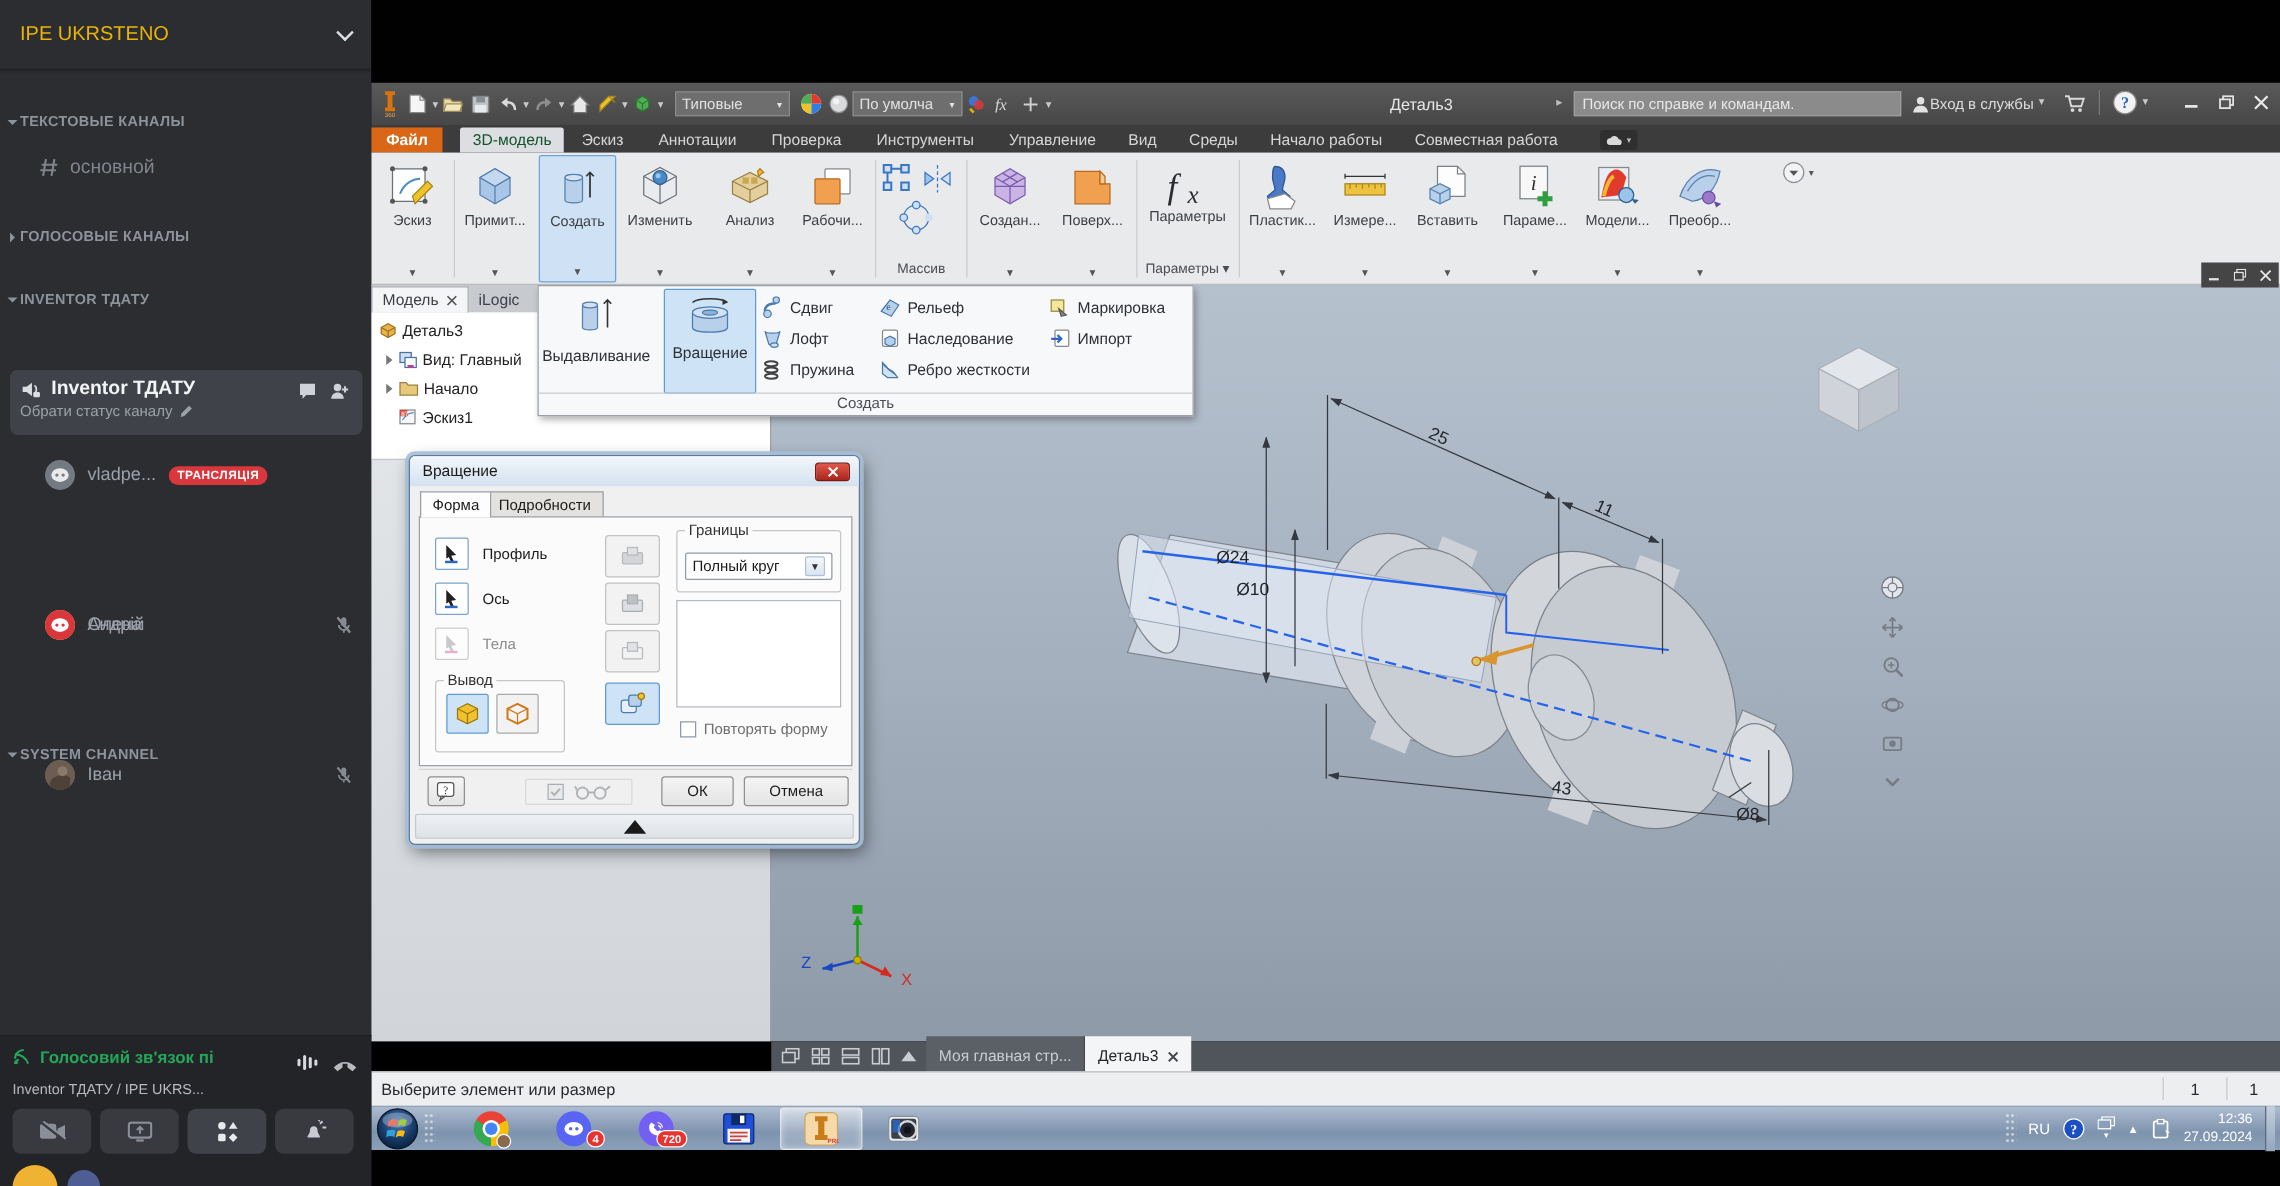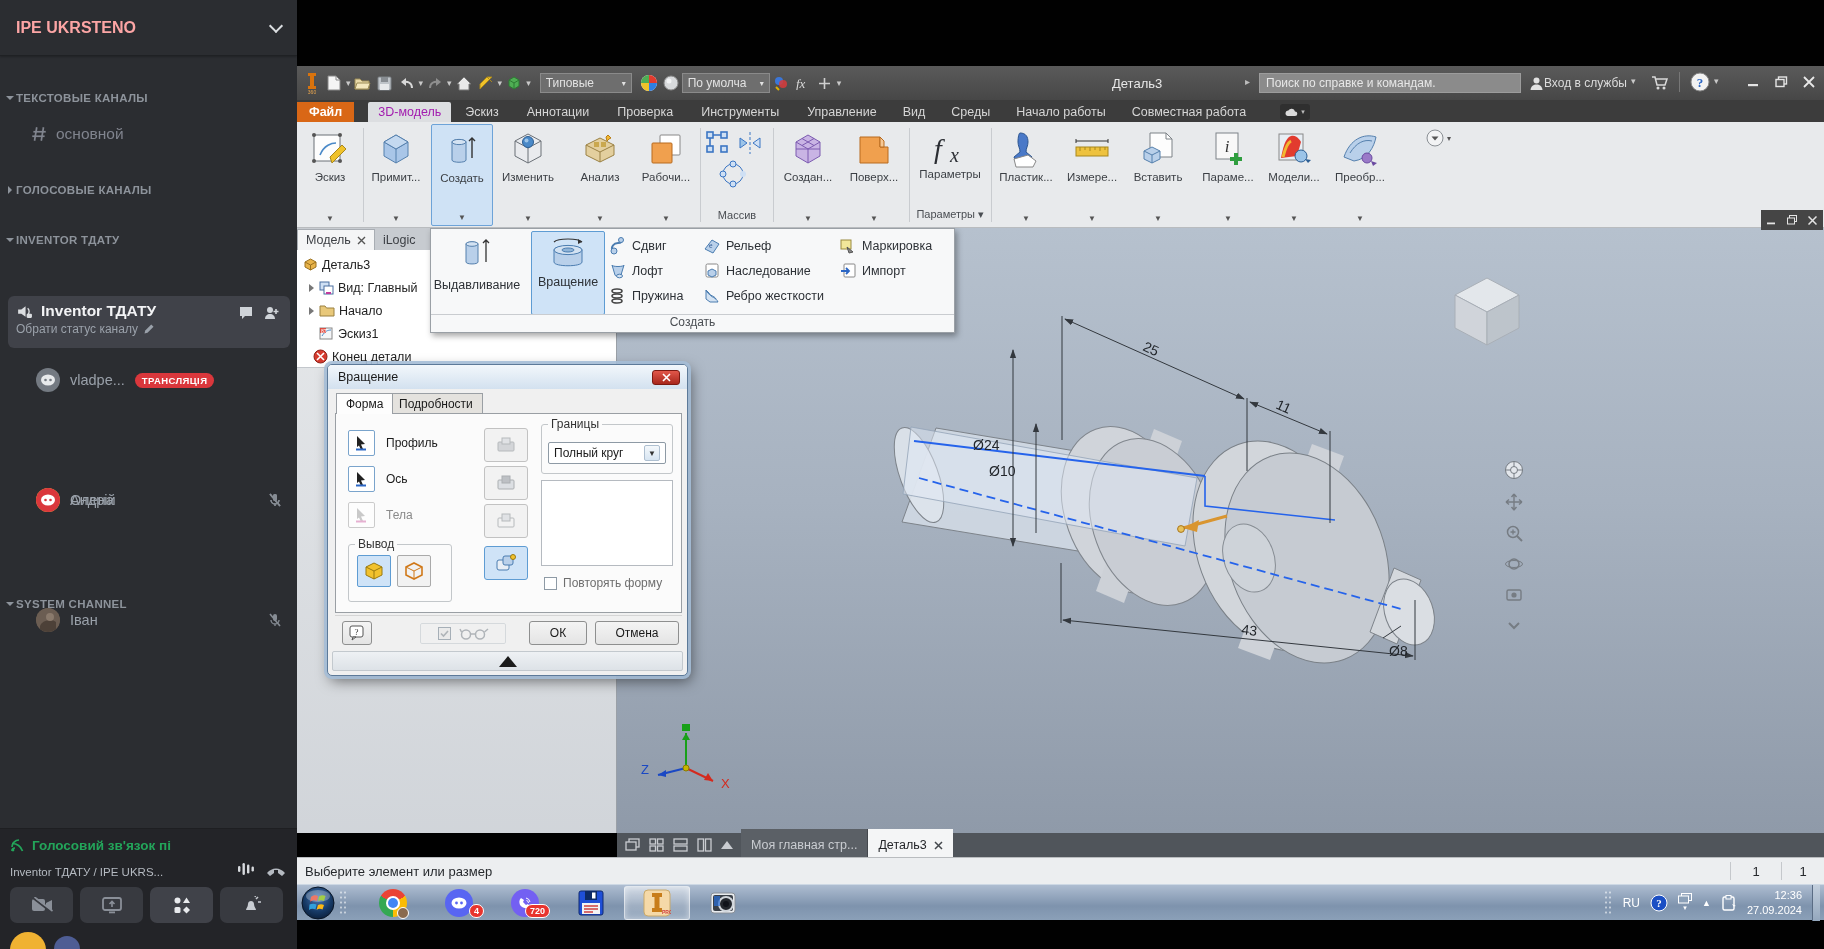--- a/index.html
+++ b/index.html
@@ -4,21 +4,21 @@
 <style>
   *{box-sizing:border-box;margin:0;padding:0}
   html,body{width:1824px;height:949px;overflow:hidden}
   body{font-family:"Liberation Sans",sans-serif;background:#000;position:relative;-webkit-font-smoothing:antialiased}
   .abs{position:absolute}
   svg{display:block}
 
   
   .discord{left:0;top:0;width:297px;height:949px;background:#2b2d31;color:#949ba4;z-index:5}
   .dc-header{left:0;top:0;width:297px;height:56px;border-bottom:1px solid #1f2124;box-shadow:0 1px 2px rgba(0,0,0,.25);display:flex;align-items:center;padding:0 16px;cursor:pointer}
-  .dc-header .name{color:#fca5a5;font-weight:bold;font-size:16px;flex:1}
+  .dc-header .name{color:#eab308;font-weight:normal;font-size:16px;flex:1}
   .chev{width:10px;height:10px;border-right:2px solid #dbdee1;border-bottom:2px solid #dbdee1;transform:rotate(45deg)}
   .sect{display:flex;align-items:center;gap:4px;font-size:11.5px;font-weight:bold;letter-spacing:.3px;color:#8d939b;cursor:pointer}
   .sect .tri{width:0;height:0;border-left:4px solid #8d939b;border-top:4px solid transparent;border-bottom:4px solid transparent}
   .sect .tri.open{transform:rotate(90deg)}
   .chan{display:flex;align-items:center;gap:8px;font-size:15.5px;color:#80848e;padding-left:22px;height:32px;cursor:pointer}
   .voice-row{left:8px;top:296px;width:282px;height:52px;background:#404249;border-radius:6px;padding:6px 8px;cursor:pointer}
   .voice-row .vname{color:#f2f3f5;font-weight:bold;font-size:15.5px}
   .voice-row .vsub{color:#9aa1aa;font-size:12px;margin-top:2px;display:flex;align-items:center;gap:5px}
   .vicons{position:absolute;right:10px;top:9px;display:flex;gap:10px;color:#b5bac1}
   .user{display:flex;align-items:center;gap:10px;padding-left:36px;height:40px;font-size:14.5px;color:#9aa1aa;cursor:pointer;position:relative}
@@ -38,21 +38,21 @@
   .titlebar{left:0;top:66px;width:1527px;height:34px;background:linear-gradient(#5a5a5a,#474747);display:flex;align-items:center;color:#d9d9d9;font-size:12px}
   .qat-ico{width:22px;height:22px;display:flex;align-items:center;justify-content:center;cursor:pointer;flex:none}
   .mini-dd{color:#c9c9c9;font-size:9px;cursor:pointer;padding:0 1px}
   .tb-combo{height:20px;background:#6e6e6e;border:1px solid #8a8a8a;color:#e2e2e2;display:flex;align-items:center;padding:0 5px;gap:6px;font-size:12px;cursor:pointer}
   .searchbox{height:20px;background:#8b8b8b;border:1px solid #9c9c9c;color:#e7e7e7;display:flex;align-items:center;padding:0 6px;font-size:12px;cursor:text}
   .winbtn{width:24px;height:22px;display:flex;align-items:center;justify-content:center;cursor:pointer}
   
   .tabrow{left:0;top:100px;width:1527px;height:22px;background:#3c3c3c;display:flex;align-items:flex-end;font-size:12.5px;color:#d6d6d6}
   .rtab{padding:3px 10px;cursor:pointer;white-space:nowrap}
   .rtab.file{background:#d96716;color:#fff;font-weight:bold;padding:3px 12px}
-  .rtab.active{background:#dcdee1;color:#a21caf;border-radius:2px 2px 0 0}
+  .rtab.active{background:#dcdee1;color:#14532d;border-radius:2px 2px 0 0}
   
   .ribbon{left:0;top:122px;width:1527px;height:106px;background:#e8eaec;border-bottom:1px solid #b9bcbf}
   .rbtn{position:absolute;width:62px;height:102px;top:2px;text-align:center;cursor:pointer;color:#3b3f44;font-size:11.5px}
   .rbtn .ric{margin:5px auto 2px auto;width:40px;height:40px}
   .rbtn .ddv{position:absolute;bottom:3px;left:0;right:0;font-size:8px;color:#555}
   .rbtn.active{background:#cfe2f5;border:1px solid #6da3d8;border-radius:2px}
   .rgroupsep{position:absolute;top:6px;width:1px;height:94px;background:#c9ccd0}
   .rgrouplabel{position:absolute;bottom:3px;font-size:11px;color:#4a4e53;text-align:center;cursor:pointer}
   
   .vp{left:0;top:228px;width:1527px;height:605px;background:linear-gradient(180deg,#b6c1ce 0%,#a7b2c0 45%,#8f9aa9 100%);overflow:hidden}
@@ -215,21 +215,21 @@
         <line x1="3" y1="2" x2="13" y2="14" stroke="#868c94" stroke-width="1.6"></line>
       </svg>
   </div>
 
   <div class="abs sect" style="left:8px;top:598px">
     <span class="tri open"></span>
     <span>SYSTEM CHANNEL</span>
   </div>
 
   <div class="abs dc-bottom">
-    <div style="display:flex;align-items:flex-end">
+    <div style="display:flex;align-items:flex-start">
       <div style="flex:1;overflow:hidden">
         <div class="conn-status">
           <svg width="16" height="16" viewBox="0 0 16 16">
               <path d="M2 14a3 3 0 0 1 3-3M2 10a7 7 0 0 1 7-7M2 6.5A10.5 10.5 0 0 1 12.5 14" stroke="#23a55a" fill="none" stroke-width="1.7"></path>
               <circle cx="3" cy="13" r="1.4" fill="#23a55a"></circle>
             </svg>
           <span>Голосовий зв'язок пі</span>
         </div>
         <div class="conn-loc">Inventor ТДАТУ / IPE UKRS...</div>
       </div>
@@ -804,27 +804,20 @@
         </div>
         <div class="trow" style="padding-left:20px">
           <svg width="15" height="15" viewBox="0 0 15 15">
               <rect x="1" y="2" width="12" height="11" fill="#f5f6f8" stroke="#888"></rect>
               <path d="M3 10c3-5 6-6 9-6" stroke="#4a89c8" fill="none"></path>
               <rect x="1" y="2" width="6" height="5" fill="#e23b2e" opacity=".85"></rect>
               <text x="2" y="6.6" font-size="5" fill="#fff" font-family="Liberation Sans,sans-serif">87</text>
             </svg>
           <span>Эскиз1</span>
         </div>
-        <div class="trow" style="padding-left:14px">
-          <svg width="15" height="15" viewBox="0 0 15 15">
-              <circle cx="7.5" cy="7.5" r="6.5" fill="#d63a2e" stroke="#8e1f16"></circle>
-              <path d="M4 4l7 7M11 4l-7 7" stroke="#fff" stroke-width="1.6"></path>
-            </svg>
-          <span>Конец детали</span>
-        </div>
       </div>
     </div>
 
     <div class="flyout">
       <div class="fbig" style="left:2px;top:2px">
         <svg style="margin:3px auto 0" width="34" height="42" viewBox="0 0 34 42">
             <path d="M6 10c0-2.6 12-2.6 12 0v18c0 2.6-12 2.6-12 0z" fill="#b9d0ea" stroke="#5580ad"></path>
             <ellipse cx="12" cy="10" rx="6" ry="2.3" fill="#d3e2f2" stroke="#5580ad"></ellipse>
             <path d="M26 28V6M23 9l3-3 3 3" stroke="#333" fill="none" stroke-width="1.3"></path>
           </svg>

